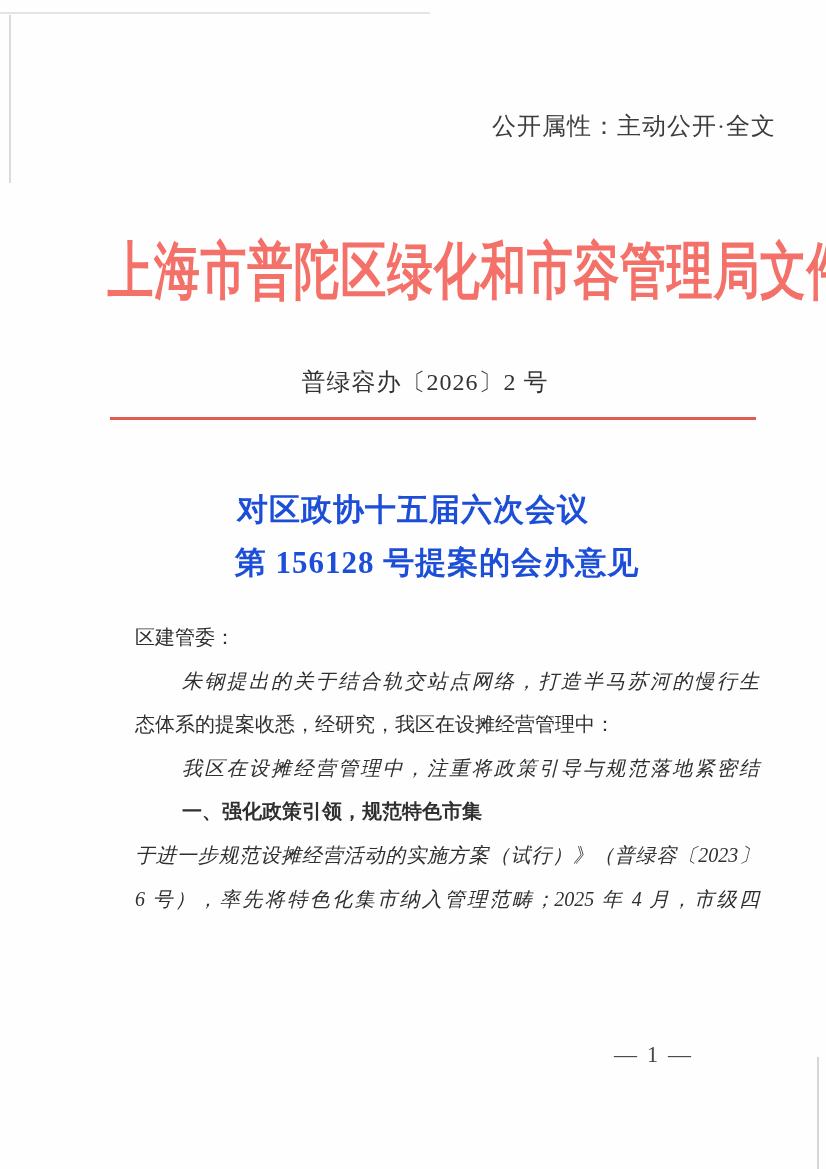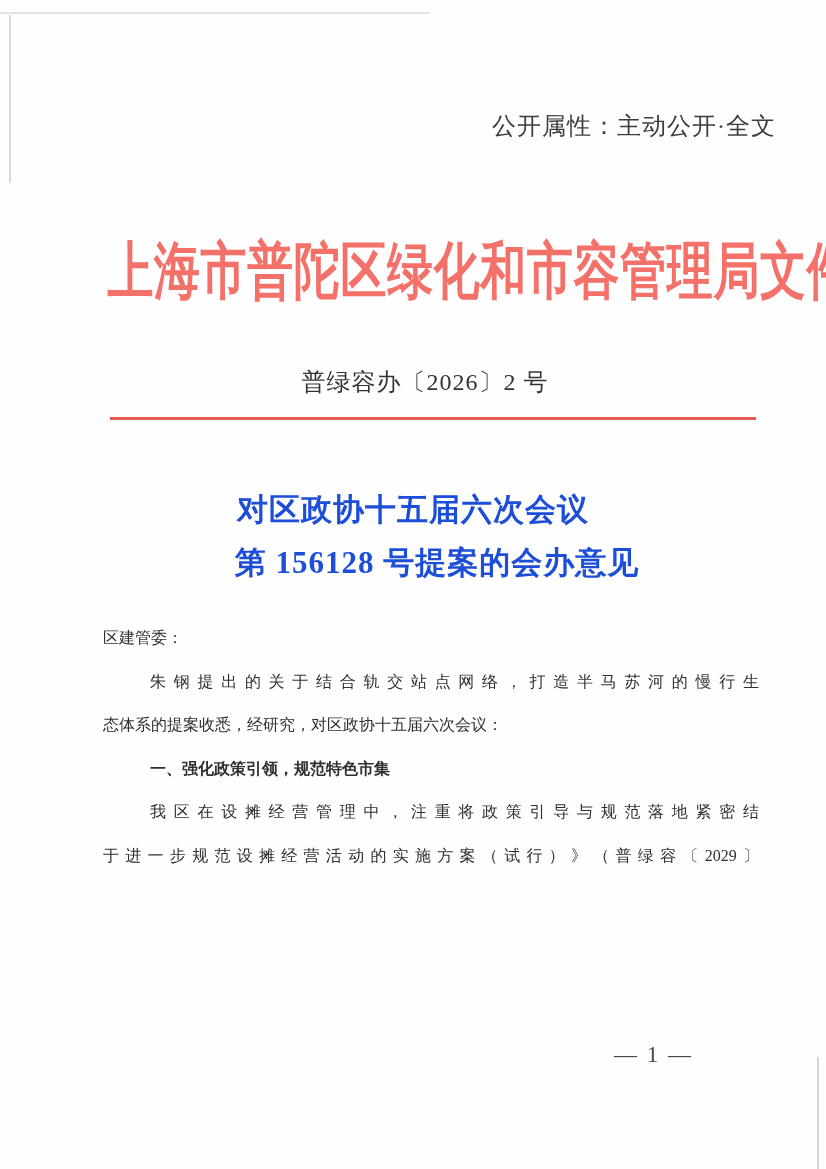--- a/index.html
+++ b/index.html
@@ -57,27 +57,29 @@
     color: #1d4ed8; white-space: nowrap; letter-spacing: 1px;
   }
   .doc-title.line1 { top: 489px; }
   .doc-title.line2 { top: 542px; padding-left: 24px; }
   .body-block {
     position: absolute; top: 616px; left: 103px; width: 656px;
     color: var(--body-text, #2f2f2f);
   }
   .body-line {
     height: 43.6px; line-height: 43.6px;
-    font-size: 16px;
+    font-size: 20px;
     text-align: left;
+    margin-left: 32px;
   }
   .body-line.indent { padding-left: 47px; }
   .body-line.justify {
     text-align: justify;
     text-align-last: justify;
+    font-style: italic;
   }
   .seg-bold {
     font-family: "Liberation Sans", "DejaVu Sans", sans-serif;
     font-weight: 700;
   }
   .page-number {
     position: absolute; top: 1042px; right: 133px;
     font-size: 23px; color: #4a4a4a; letter-spacing: 2px;
     white-space: nowrap;
   }
@@ -99,21 +101,22 @@
 
   <div class="red-rule"></div>
 
   <div class="doc-title line1">对区政协十五届六次会议</div>
 
   <div class="doc-title line2">第 156128 号提案的会办意见</div>
 
   <div class="body-block">
       <div class="body-line"><span>区建管委：</span></div>
       <div class="body-line indent justify"><span>朱钢提出的关于结合轨交站点网络，打造半马苏河的慢行生</span></div>
-      <div class="body-line"><span>态体系的提案收悉，经研究，对区政协十五届六次会议：</span></div>
+      <div class="body-line"><span>态体系的提案收悉，经研究，我区在设摊经营管理中：</span></div>
+      <div class="body-line indent justify"><span>我区在设摊经营管理中，注重将政策引导与规范落地紧密结</span></div>
       <div class="body-line indent"><span class="seg-bold">一、强化政策引领，规范特色市集</span></div>
-      <div class="body-line indent justify"><span>我区在设摊经营管理中，注重将政策引导与规范落地紧密结</span></div>
-      <div class="body-line justify"><span>于进一步规范设摊经营活动的实施方案（试行）》（普绿容〔2029〕</span></div>
+      <div class="body-line justify"><span>于进一步规范设摊经营活动的实施方案（试行）》（普绿容〔2023〕</span></div>
+      <div class="body-line justify"><span>6 号），率先将特色化集市纳入管理范畴；2025 年 4 月，市级四</span></div>
     </div>
 
   <div class="page-number">— 1 —</div>
 
 </div>
 
 </body></html>

